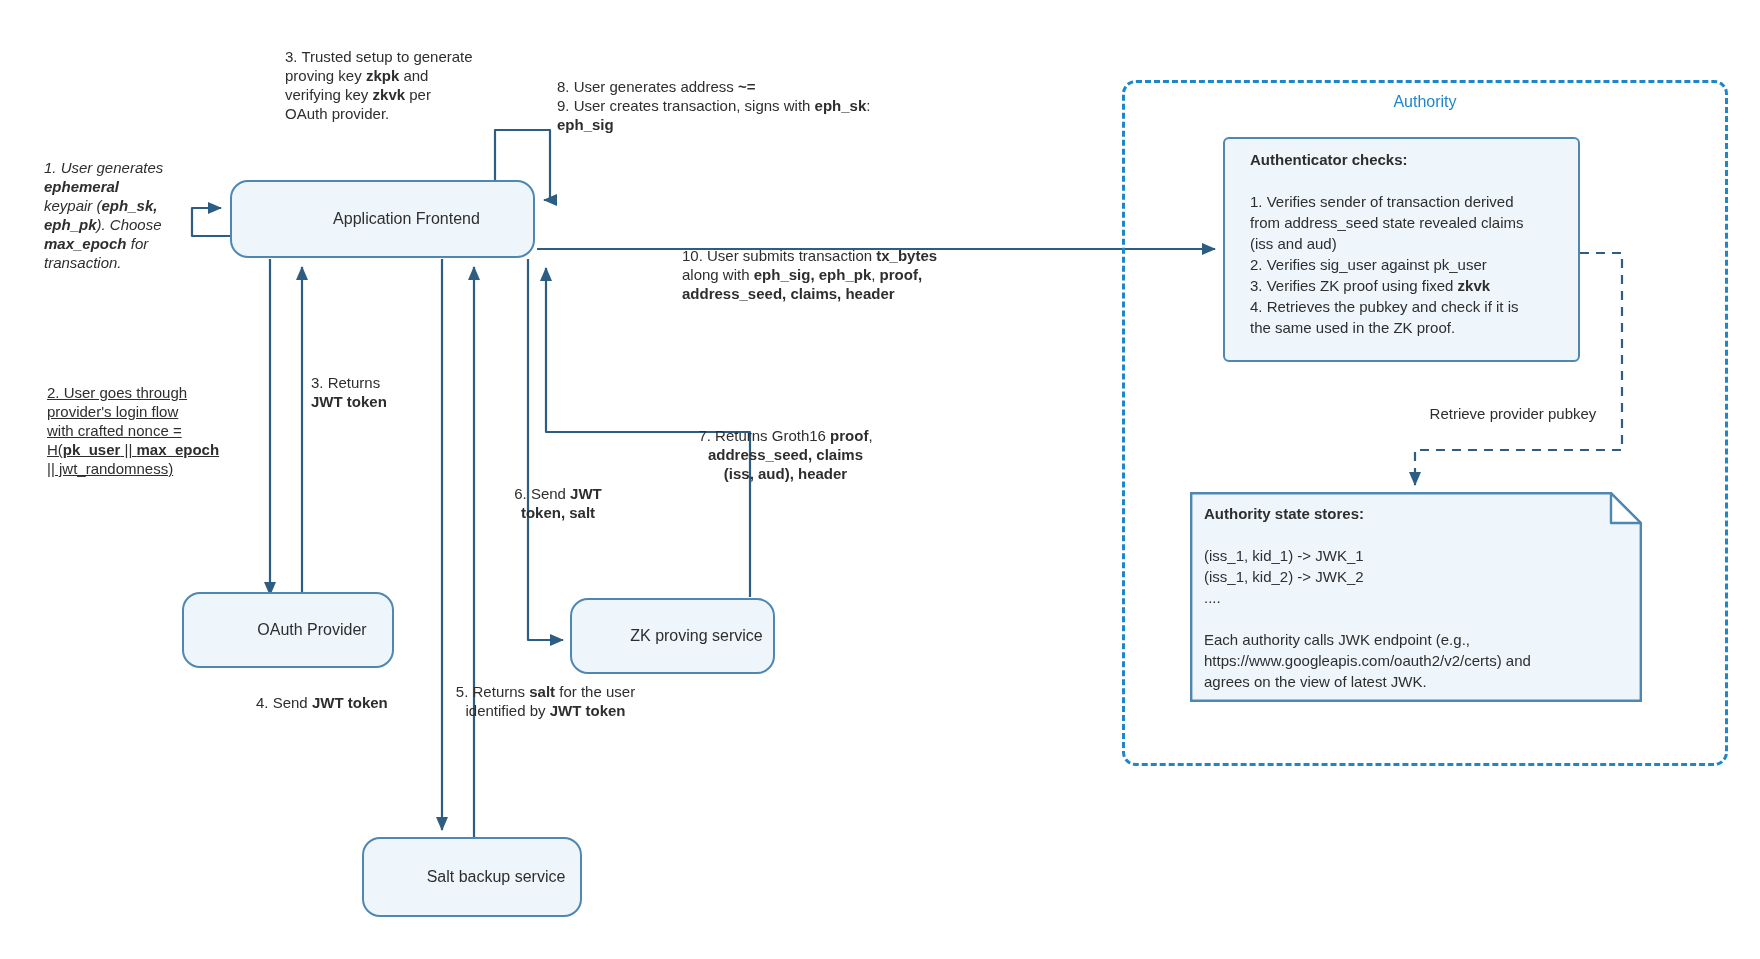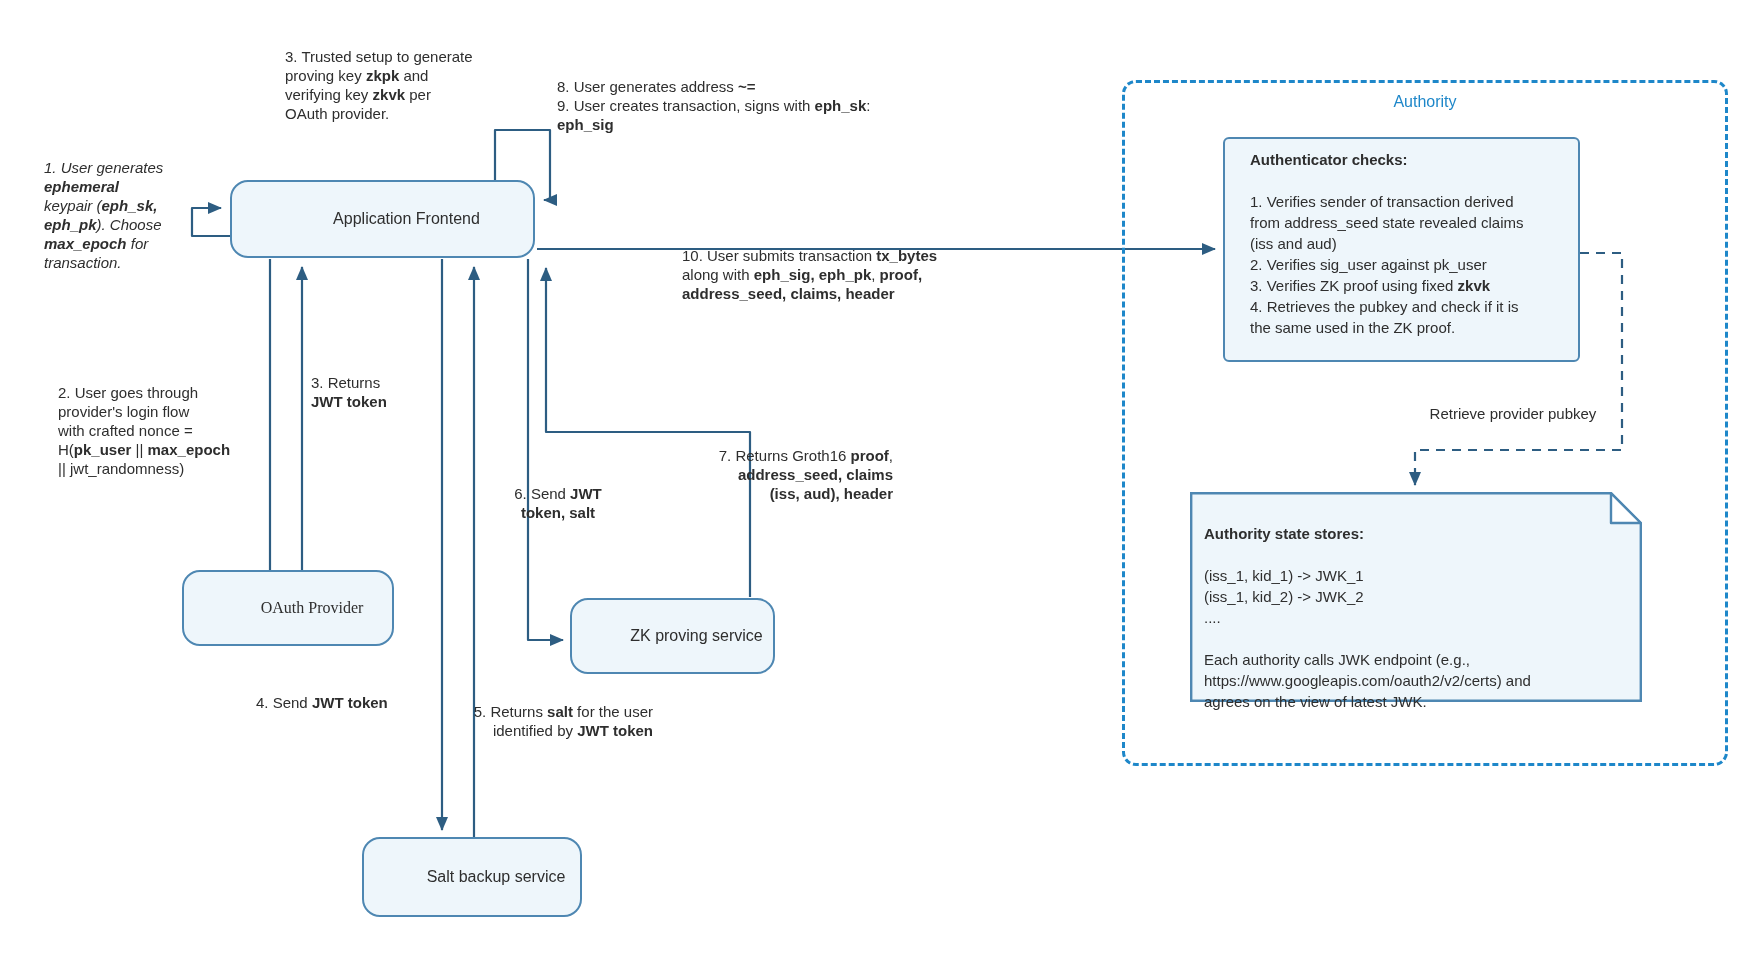--- a/index.html
+++ b/index.html
@@ -31,26 +31,26 @@
     color:var(--authority);font-size:16px;
   }
   .note{
     position:absolute;border:2px solid var(--node-border);background:var(--node-fill);
     border-radius:6px;box-sizing:border-box;padding:10px 25px;
     font-size:15px;line-height:21px;color:var(--text);
   }
   .doc-shape{position:absolute;}
   .doc-text{
     position:absolute;box-sizing:border-box;padding:11px 14px;
-    font-size:15px;line-height:21px;color:var(--text);margin-top:20px;
+    font-size:15px;line-height:21px;color:var(--text);
   }
   .ann{
     position:absolute;font-size:15px;line-height:19px;color:var(--text);
   }
-  .ann.center{text-align:right;margin-top:20px;}
+  .ann.center{text-align:center;}
   .b{font-weight:bold;}
 </style>
 </head>
 <body>
 
 <div class="canvas">
 
   <svg class="wires" viewBox="0 0 1760 959">
     <defs>
       <marker id="arr" markerWidth="15" markerHeight="13" refX="13" refY="6" orient="auto" markerUnits="userSpaceOnUse">
@@ -69,21 +69,21 @@
     <path class="wire dashed" d="M 1580,253 H 1622 V 450 H 1415 V 485" marker-end="url(#arr)"></path>
   </svg>
 
   <div class="authority-box" style="left:1122px;top:80px;width:606px;height:686px;">
     <div class="authority-title">Authority</div>
   </div>
 
   <div class="node" style="left:230px;top:180px;width:305px;height:78px;">
     <span>Application Frontend</span>
   </div>
-  <div class="node" style="left:182px;top:570px;width:212px;height:76px;font-family:Liberation Serif, serif;">
+  <div class="node" style="left:182px;top:592px;width:212px;height:76px;">
     <span>OAuth Provider</span>
   </div>
   <div class="node" style="left:570px;top:598px;width:205px;height:76px;">
     <span>ZK proving service</span>
   </div>
   <div class="node" style="left:362px;top:837px;width:220px;height:80px;">
     <span>Salt backup service</span>
   </div>
 
   <div class="note" style="left:1223px;top:137px;width:357px;height:225px;">
@@ -131,21 +131,21 @@
   <div class="ann" style="left:557px;top:77px;width:440px;">
       <div><span>8. User generates address </span><span class="b">~=</span></div>
       <div><span>9. User creates transaction, signs with </span><span class="b">eph_sk</span><span>:</span></div>
       <div><span class="b">eph_sig</span></div>
     </div>
   <div class="ann" style="left:682px;top:246px;width:310px;">
       <div><span>10. User submits transaction </span><span class="b">tx_bytes</span></div>
       <div><span>along with </span><span class="b">eph_sig, eph_pk</span><span>, </span><span class="b">proof,</span></div>
       <div><span class="b">address_seed, claims, header</span></div>
     </div>
-  <div class="ann" style="left:58px;top:383px;width:215px;">
+  <div class="ann" style="left:47px;top:383px;width:215px;text-decoration:underline;">
       <div><span>2. User goes through</span></div>
       <div><span>provider's login flow</span></div>
       <div><span>with crafted nonce =</span></div>
       <div><span>H(</span><span class="b">pk_user</span><span> || </span><span class="b">max_epoch</span></div>
       <div><span>|| jwt_randomness)</span></div>
     </div>
   <div class="ann" style="left:311px;top:373px;width:130px;">
       <div><span>3. Returns</span></div>
       <div><span class="b">JWT token</span></div>
     </div>

